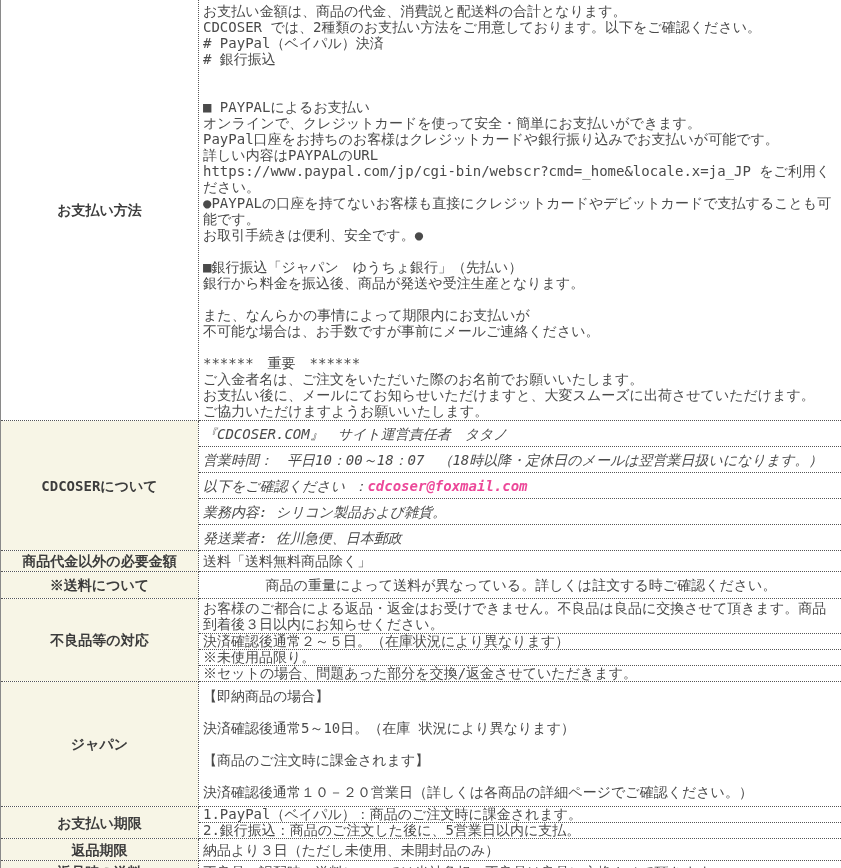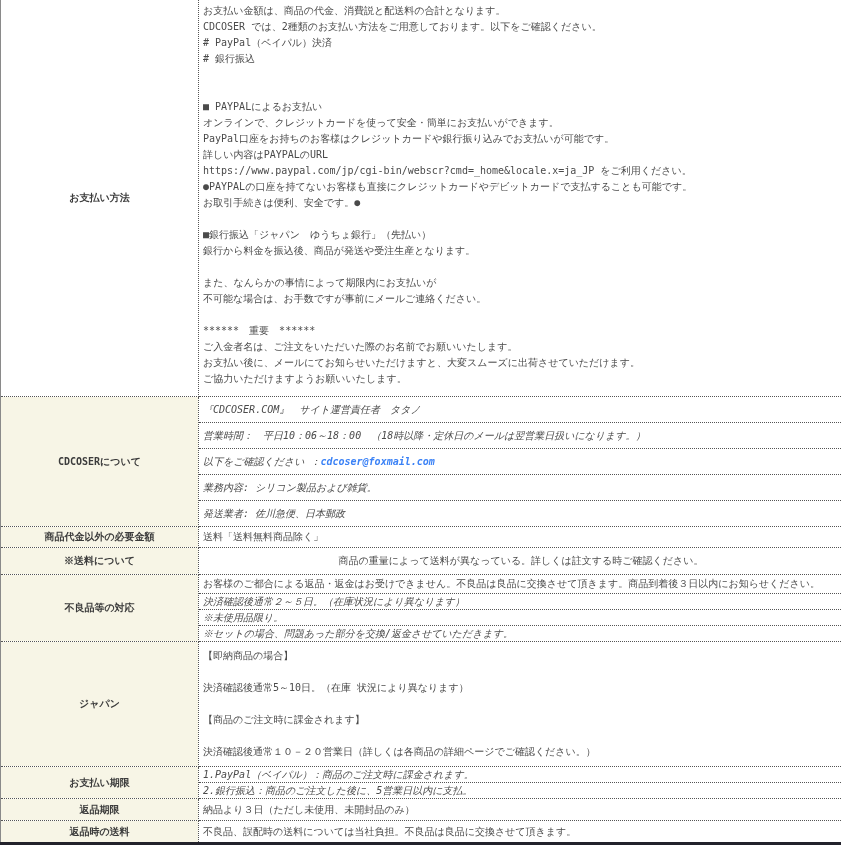--- a/index.html
+++ b/index.html
@@ -20,21 +20,21 @@
     table-layout: fixed;
     border-left: 1px solid #8a8a8a;
     border-right: 1px solid #8a8a8a;
     border-top: hidden;
     border-bottom: 3px solid #22222b;
   }
   col.c-label { width: 198px; }
   col.c-content { width: 643px; }
   th, td {
     border: 1px dotted #555555;
-    font-size: 10px;
+    font-size: 14px;
     line-height: 16px;
     color: #4a4a4a;
     overflow: hidden;
   }
   th.hdr {
     background: #f7f5e6;
     font-weight: bold;
     text-align: center;
     vertical-align: middle;
     color: #3c3c3c;
@@ -54,29 +54,28 @@
   }
   td.block1 { height: 392px; }
   td.row25 { height: 23px; font-style: italic; }
   td.row20 { height: 18px; }
   td.row26 { height: 24px; text-align: center; }
   td.tight {
     height: 14px;
     line-height: 15px;
     padding-top: 0;
     padding-bottom: 0;
-    font-style: italic;
   }
   td.deliver {
     padding-top: 6px;
     padding-bottom: 6px;
     height: 112px;
   }
   td.row19 { height: 19px; }
-  b.mail { font-weight: bold; color: #3b82f6; }
+  b.mail { font-weight: bold; color: #ec4899; }
 </style>
 </head>
 <body>
 
 <div id="page">
   <table class="shop-info">
     <colgroup>
       <col class="c-label">
       <col class="c-content">
     </colgroup>
@@ -107,21 +106,21 @@
 ご入金者名は、ご注文をいただいた際のお名前でお願いいたします。
 お支払い後に、メールにてお知らせいただけますと、大変スムーズに出荷させていただけます。
 ご協力いただけますようお願いいたします。</td>
       </tr>
 
       <tr>
         <th class="hdr" rowspan="5">CDCOSERについて</th>
         <td class="content row25">『CDCOSER.COM』　サイト運営責任者　タタノ</td>
       </tr>
       <tr>
-        <td class="content row25">営業時間：　平日10：06～18：00　（18時以降・定休日のメールは翌営業日扱いになります。）</td>
+        <td class="content row25">営業時間：　平日10：00～18：07　（18時以降・定休日のメールは翌営業日扱いになります。）</td>
       </tr>
       <tr>
         <td class="content row25"><span>以下をご確認ください ：</span><b class="mail">cdcoser@foxmail.com</b></td>
       </tr>
       <tr>
         <td class="content row25">業務内容: シリコン製品および雑貨。</td>
       </tr>
       <tr>
         <td class="content row25">発送業者: 佐川急便、日本郵政</td>
       </tr>

